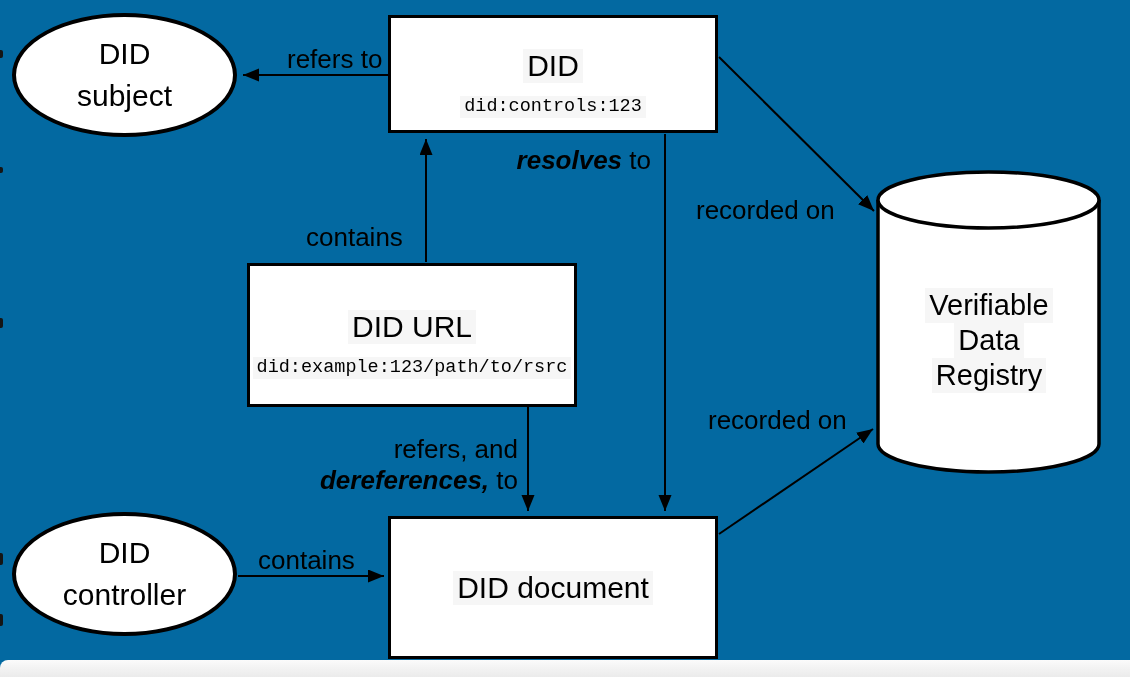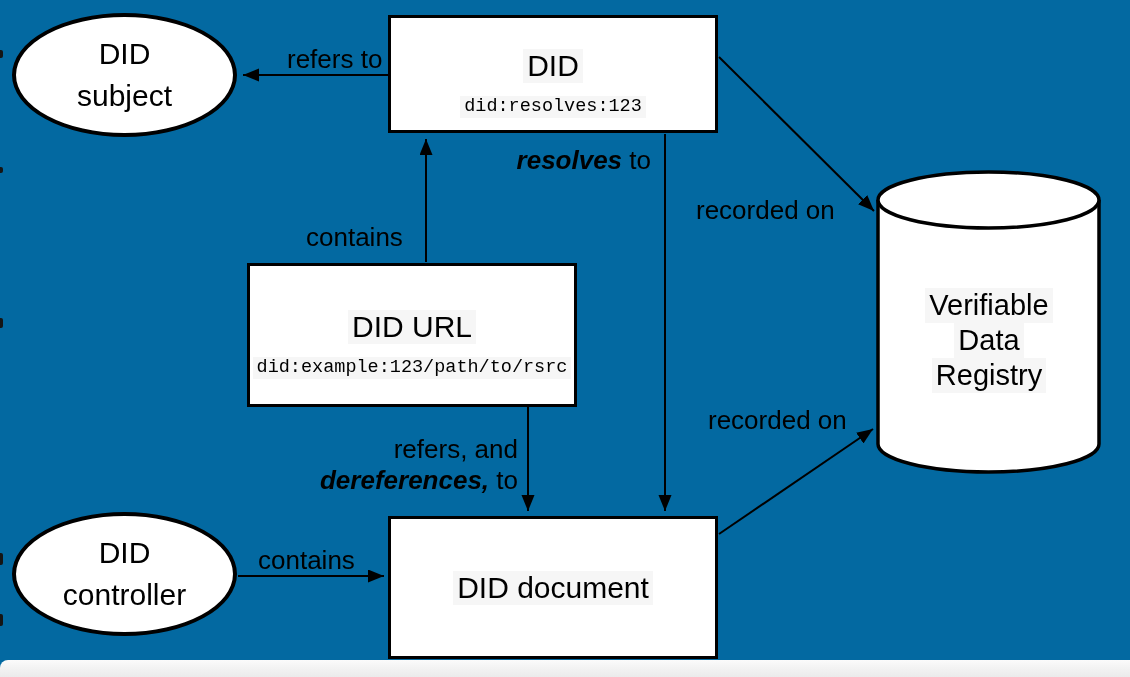--- a/index.html
+++ b/index.html
@@ -89,21 +89,21 @@
     <div>subject</div>
   </div>
 
   <div class="ellipse" style="left:12px; top:512px;">
     <div>DID</div>
     <div>controller</div>
   </div>
 
   <div class="box box--did">
     <div class="title"><span class="hl">DID</span></div>
-    <div class="mono"><span class="hl">did:resolves:123</span></div>
+    <div class="mono"><span class="hl">did:controls:123</span></div>
   </div>
 
   <div class="box box--didurl">
     <div class="title"><span class="hl">DID URL</span></div>
     <div class="mono"><span class="hl">did:example:123/path/to/rsrc</span></div>
   </div>
 
   <div class="box box--diddoc">
     <div class="title"><span class="hl">DID document</span></div>
   </div>

